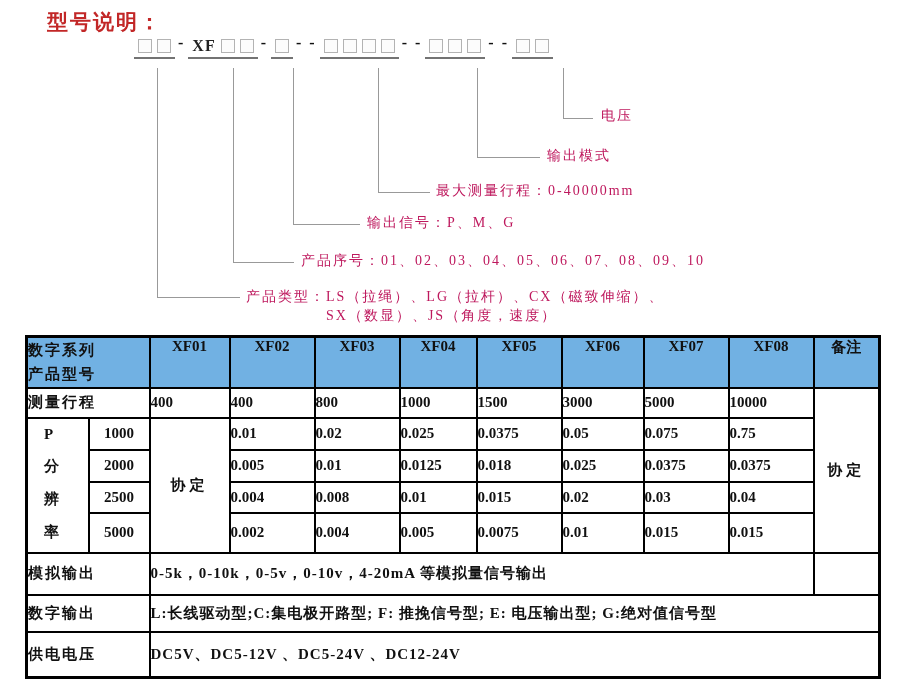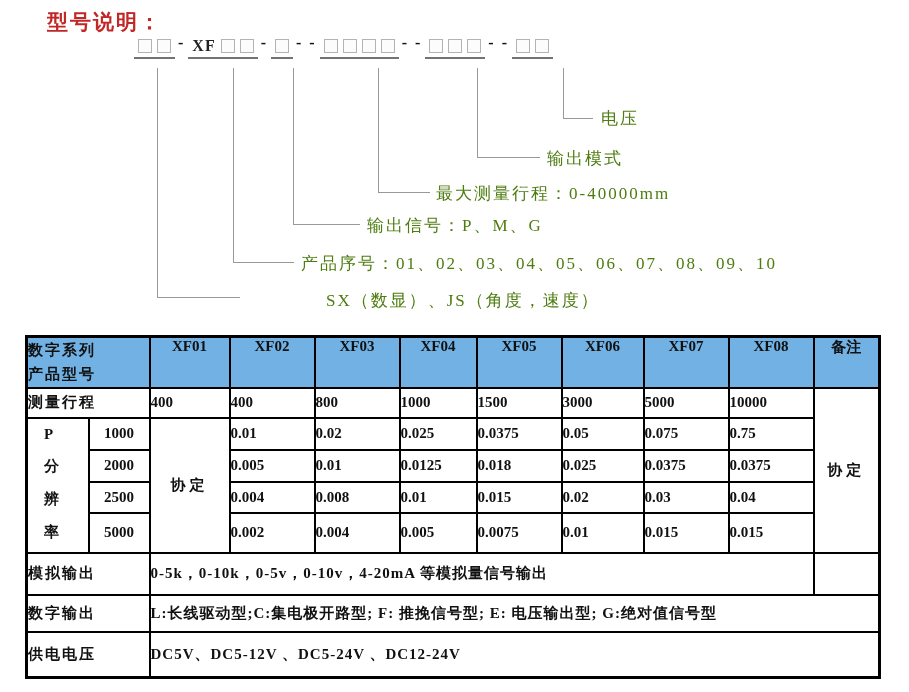--- a/index.html
+++ b/index.html
@@ -49,21 +49,21 @@
   .m-sep{
     font-size:16px;font-weight:bold;color:#111;
     margin:0 3px 7px 3px;letter-spacing:2px;white-space:pre;
   }
   
   .lead{position:absolute;background:var(--line_gray);}
   .lead.v{width:1px;}
   .lead.h{height:1px;}
   .ann{
     position:absolute;
-    font-size:17px;letter-spacing:2px;color:#4d7c0f;
+    font-size:14px;letter-spacing:2px;color:#be185d;
     white-space:nowrap;
   }
   .ann .ln2{display:block;margin-left:80px;margin-top:1px;}
   
   .spec-table{
     position:absolute;left:25px;top:335px;
     border-collapse:collapse;
     table-layout:fixed;
     width:853px;
     font-size:15px;font-weight:bold;color:#111;
@@ -154,20 +154,21 @@
 
 <div class="lead v" style="left:157px;top:68px;height:229px;"></div>
 <div class="lead h" style="left:157px;top:297px;width:83px;"></div>
 
 <div class="ann" style="left:601px;top:107px;">电压</div>
 <div class="ann" style="left:547px;top:147px;">输出模式</div>
 <div class="ann" style="left:436px;top:182px;">最大测量行程：0-40000mm</div>
 <div class="ann" style="left:367px;top:214px;">输出信号：P、M、G</div>
 <div class="ann" style="left:301px;top:252px;">产品序号：01、02、03、04、05、06、07、08、09、10</div>
 <div class="ann" style="left:246px;top:288px;">
+  <span>产品类型：LS（拉绳）、LG（拉杆）、CX（磁致伸缩）、</span>
   <span class="ln2">SX（数显）、JS（角度，速度）</span>
 </div>
 
 <table class="spec-table">
   <colgroup>
     <col style="width:62px">
       <col style="width:61px">
     <col style="width:80px">
       <col style="width:85px">
       <col style="width:85px">

